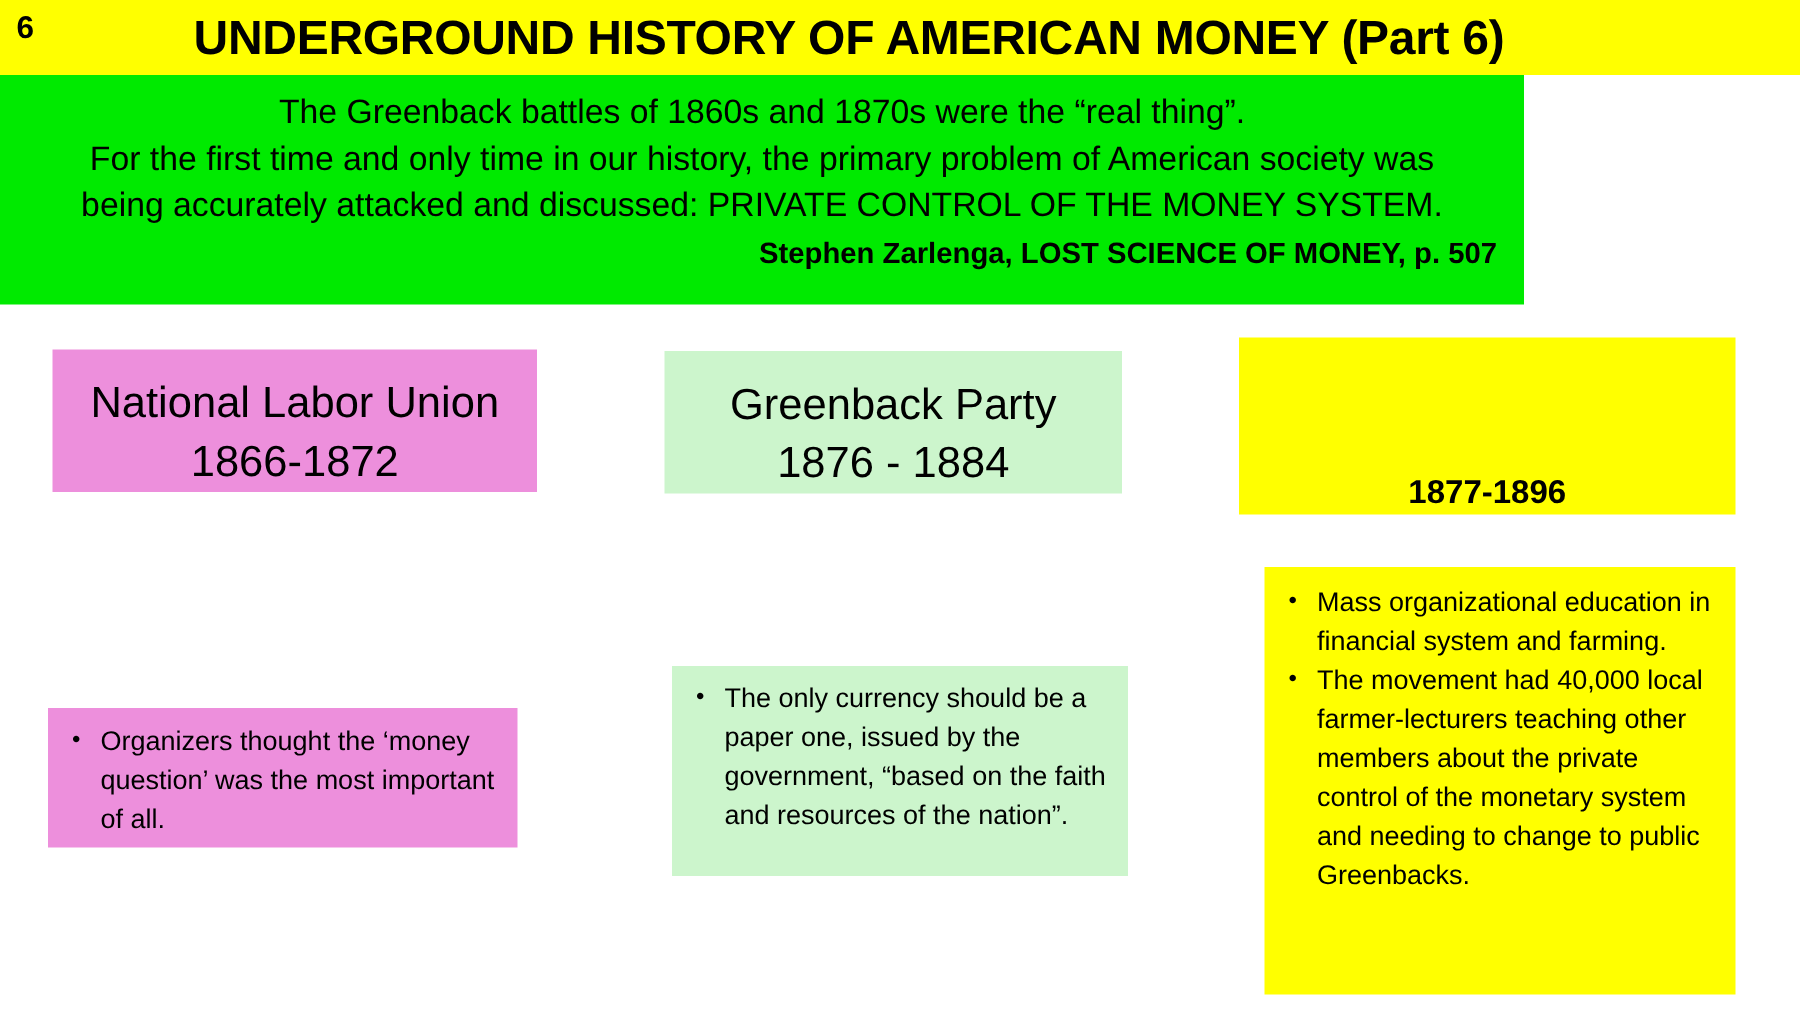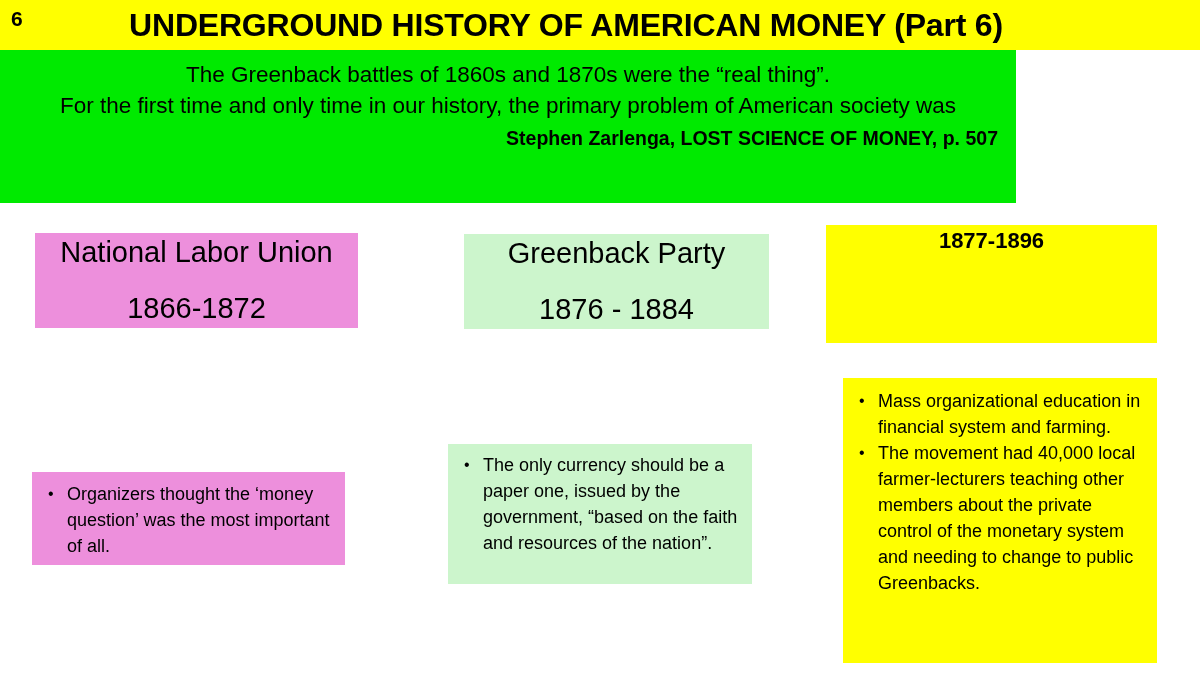--- a/index.html
+++ b/index.html
@@ -69,30 +69,30 @@
     color: #000;
   }
 
   
   .header-box {
     position: absolute;
     box-sizing: border-box;
     display: flex;
     flex-direction: column;
     align-items: center;
-    justify-content: space-between;
+    justify-content: flex-end;
     text-align: center;
   }
   #header-box-1 {
     left: 35px; top: 233px;
     width: 323px; height: 95px;
     background: #ED8FDC;
   }
   #header-box-2 {
-    left: 464px; top: 234px;
+    left: 443px; top: 234px;
     width: 305px; height: 95px;
     background: #CCF5CC;
   }
   #header-box-3 {
     left: 826px; top: 225px;
     width: 331px; height: 118px;
     background: #FFFF00;
   }
   .header-line {
     font-size: 29px;
@@ -153,20 +153,21 @@
 <body>
 
 <div id="title-bar">
   <div id="slide-number">6</div>
   <div id="slide-title">UNDERGROUND HISTORY OF AMERICAN MONEY (Part 6)</div>
 </div>
 
 <div id="quote-band">
   <div class="quote-line">The Greenback battles of 1860s and 1870s were the “real thing”.</div>
   <div class="quote-line">For the first time and only time in our history, the primary problem of American society was</div>
+  <div class="quote-line">being accurately attacked and discussed:  PRIVATE CONTROL OF THE MONEY SYSTEM.</div>
   <div id="quote-attribution">Stephen Zarlenga, LOST SCIENCE OF MONEY, p. 507</div>
 </div>
 
 <div class="header-box" id="header-box-1">
   <div class="header-line">National Labor Union</div>
   <div class="header-line">1866-1872</div>
 </div>
 
 <div class="body-box" id="body-box-1">
   <div class="bullet-item">

